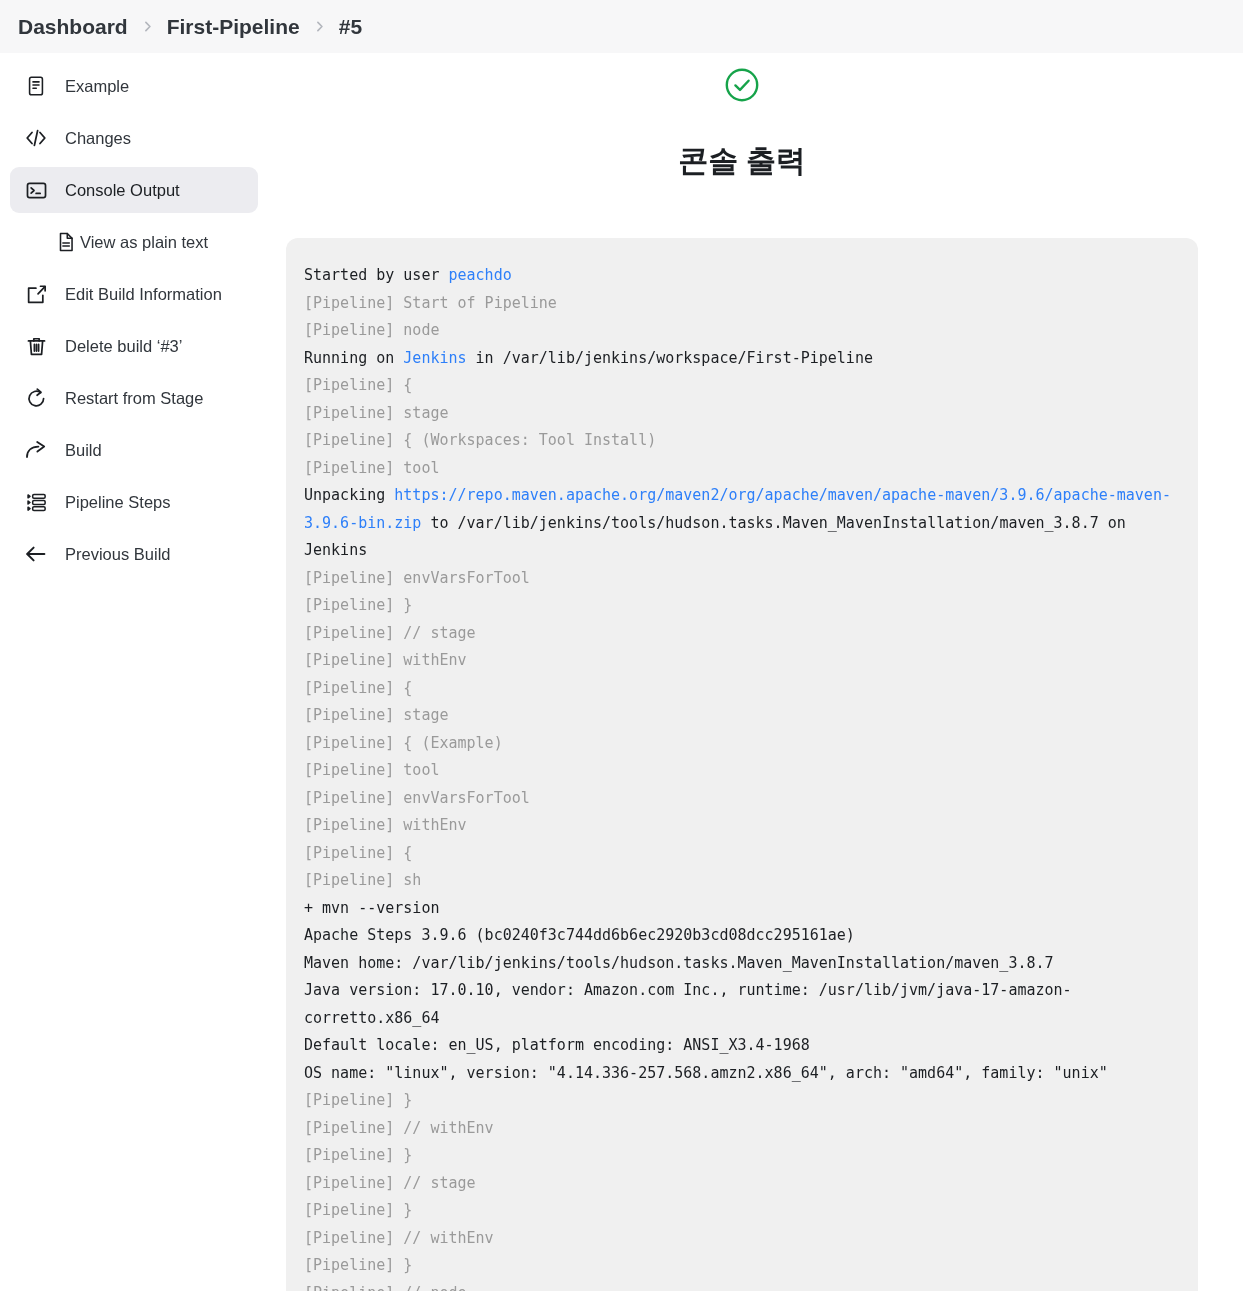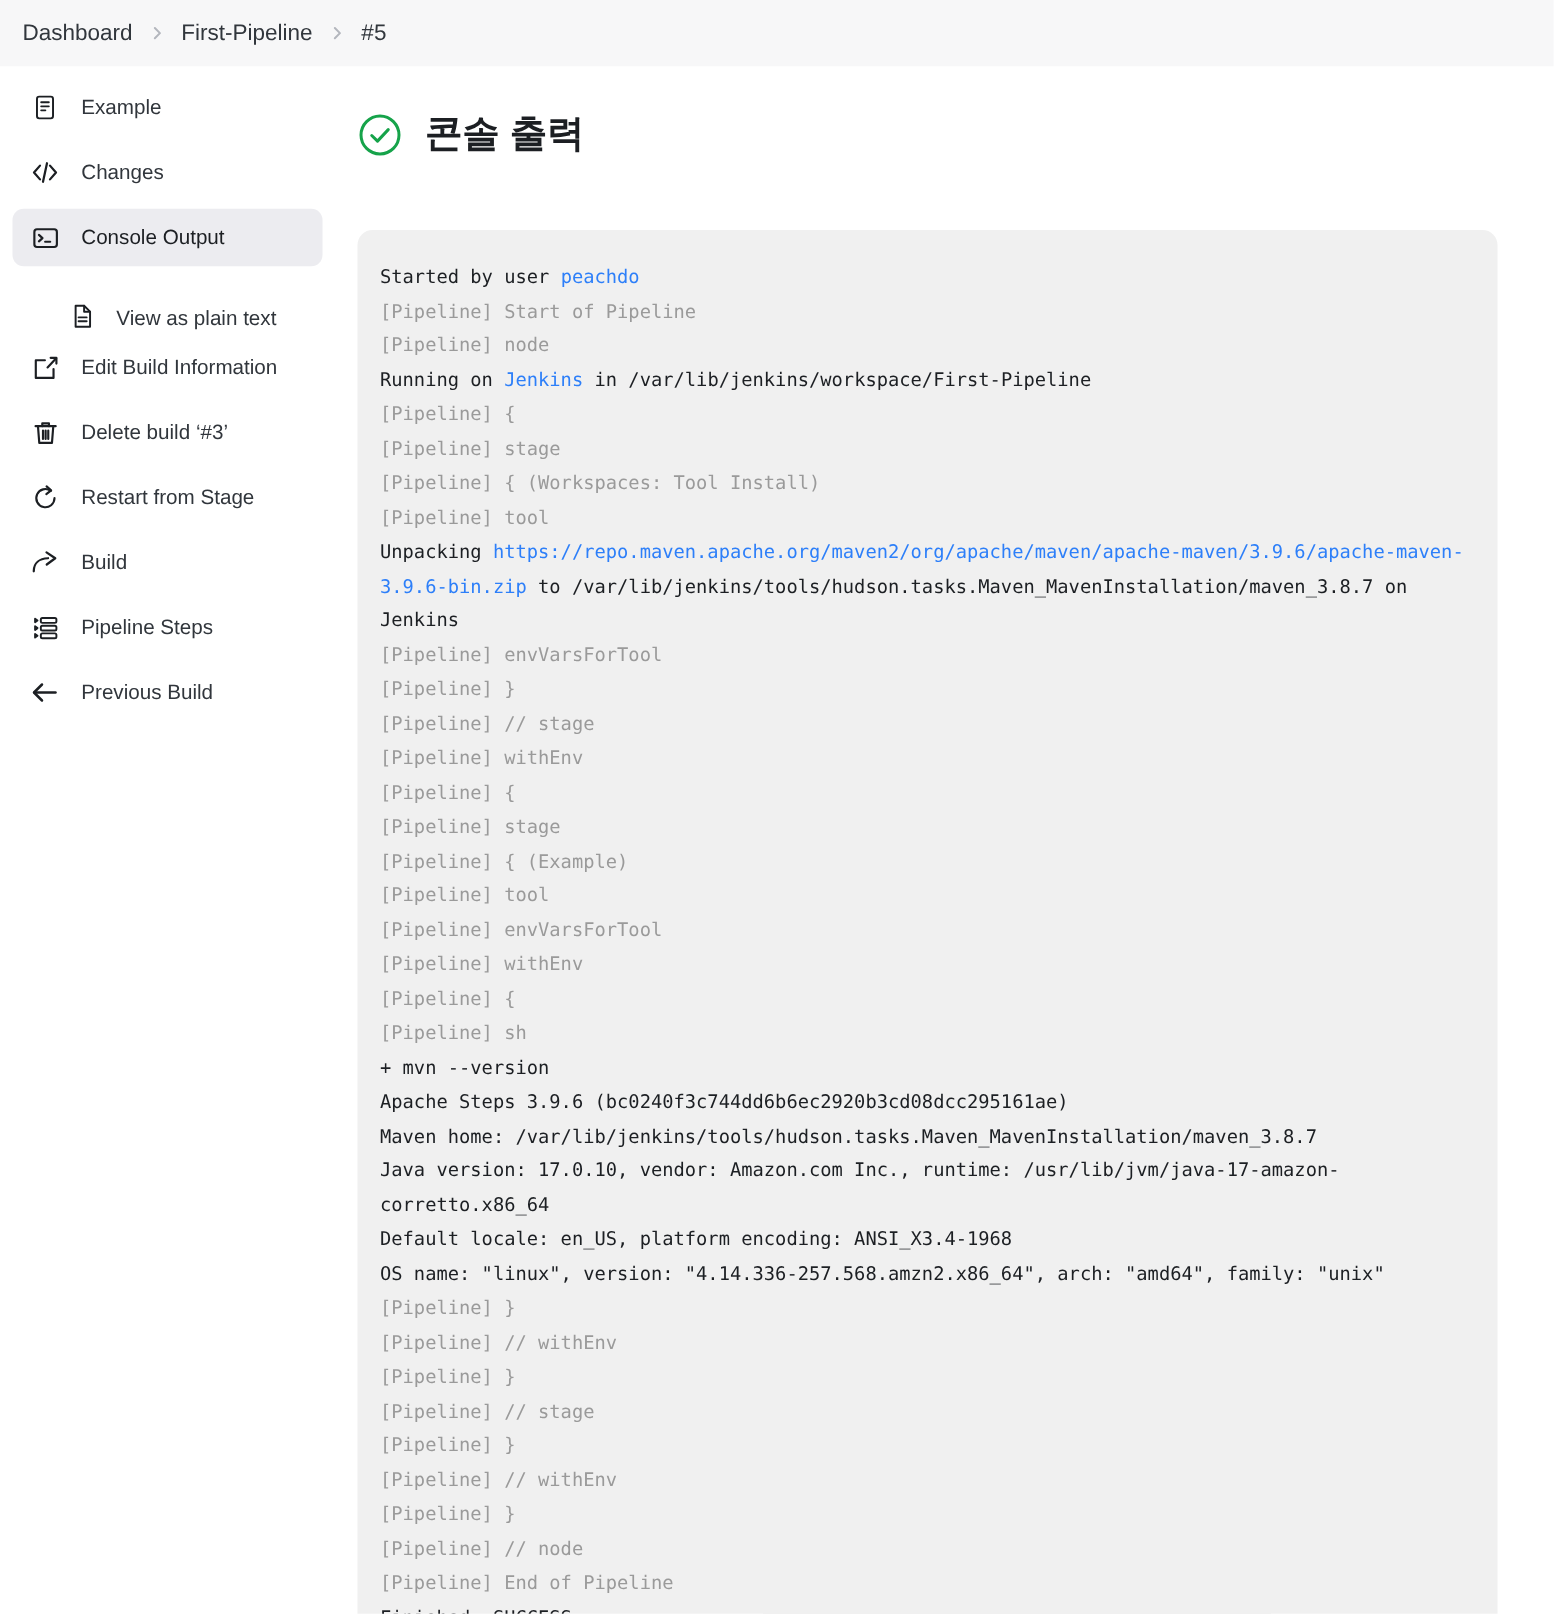--- a/index.html
+++ b/index.html
@@ -11,22 +11,23 @@
     -webkit-font-smoothing: antialiased;
   }
 
   
   .breadcrumb-bar {
     height: 53px;
     background: #f7f7f8;
     display: flex;
     align-items: center;
     padding: 0 0 0 12px;
-    font-size: 18px;
+    font-size: 21px;
     color: #2f3135;
+    font-weight: bold;
   }
   .crumb {
     padding: 4px 6px;
     color: #31363c;
     white-space: nowrap;
   }
   .crumb-sep {
     color: #b3b6bd;
     font-size: 15px;
     padding: 0 7px;
@@ -59,22 +60,21 @@
     margin-bottom: 6px;
     cursor: pointer;
   }
   .side-item.active {
     background: #ececf0;
     font-weight: 400;
     color: #1c1f23;
   }
   .side-item.sub {
     padding-left: 44px;
-    gap: 15px;
-    align-items: flex-end;
+    gap: 2px;
   }
   .side-icon {
     width: 24px; height: 24px;
     flex: 0 0 24px;
     display: flex; align-items: center; justify-content: center;
     color: #1c1f23;
   }
   .side-icon svg { display: block; }
   .side-label { white-space: nowrap; }
 
@@ -82,20 +82,21 @@
   .main {
     flex: 1;
     padding: 14px 45px 0 18px;
     min-width: 0;
   }
   .title-row {
     display: flex;
     align-items: center;
     gap: 18px;
     margin: 0 0 36px 0;
+    flex-direction: column;
   }
   .status-check { width: 36px; height: 36px; flex: 0 0 36px; }
   .page-title {
     font-size: 30px;
     font-weight: 700;
     color: #1c1f23;
     letter-spacing: -0.2px;
   }
 
   

